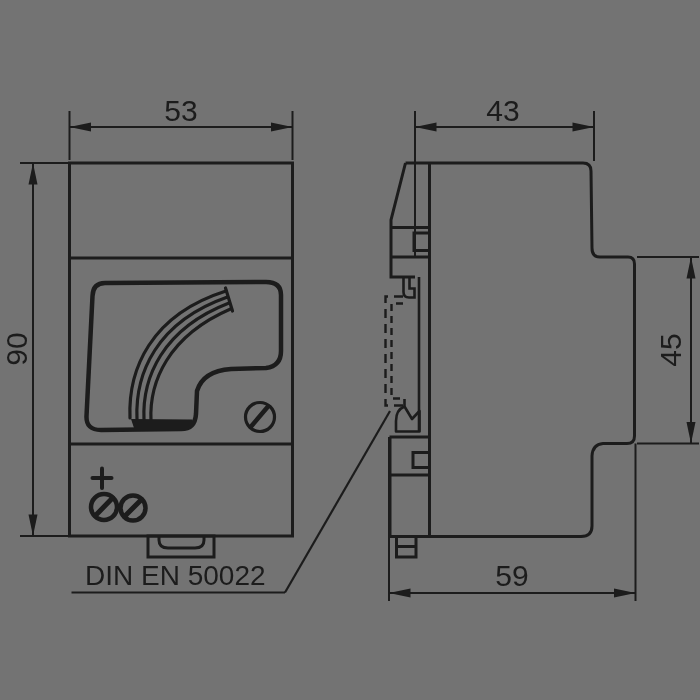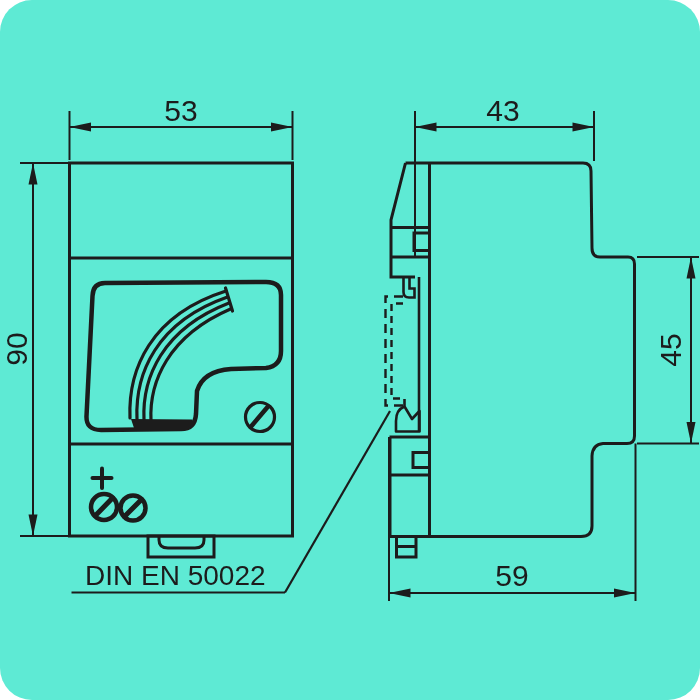--- a/index.html
+++ b/index.html
@@ -1,22 +1,21 @@
 <!DOCTYPE html>
 <html><head>
 <meta charset="utf-8">
 <style>
   html,body{margin:0;padding:0;background:#ffffff;}
   .sheet{
     position:relative;
     width:700px;height:700px;
-    background:#5eead4;
+    background:#737373;
     font-family:"Liberation Sans", sans-serif;
     overflow:hidden;
-    border-radius:32px;
   }
   svg{display:block;}
   .dim-text{
     font-family:"Liberation Sans", sans-serif;
     font-size:30px;
     fill:#1c1c1c;
   }
   .label-text{
     font-family:"Liberation Sans", sans-serif;
     font-size:28px;

